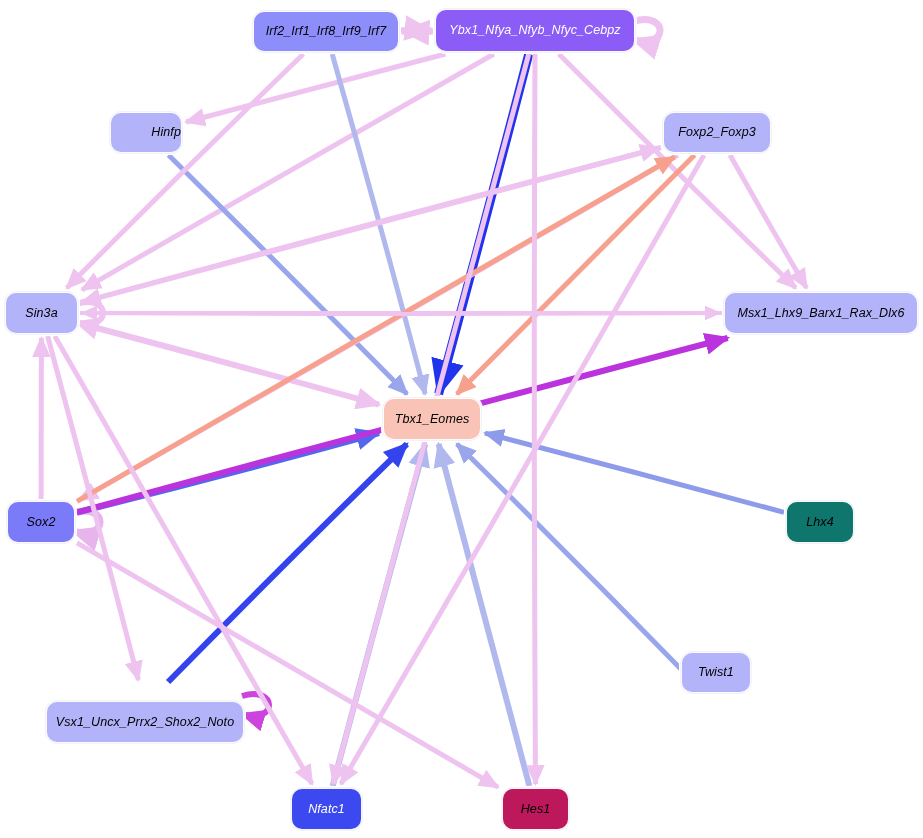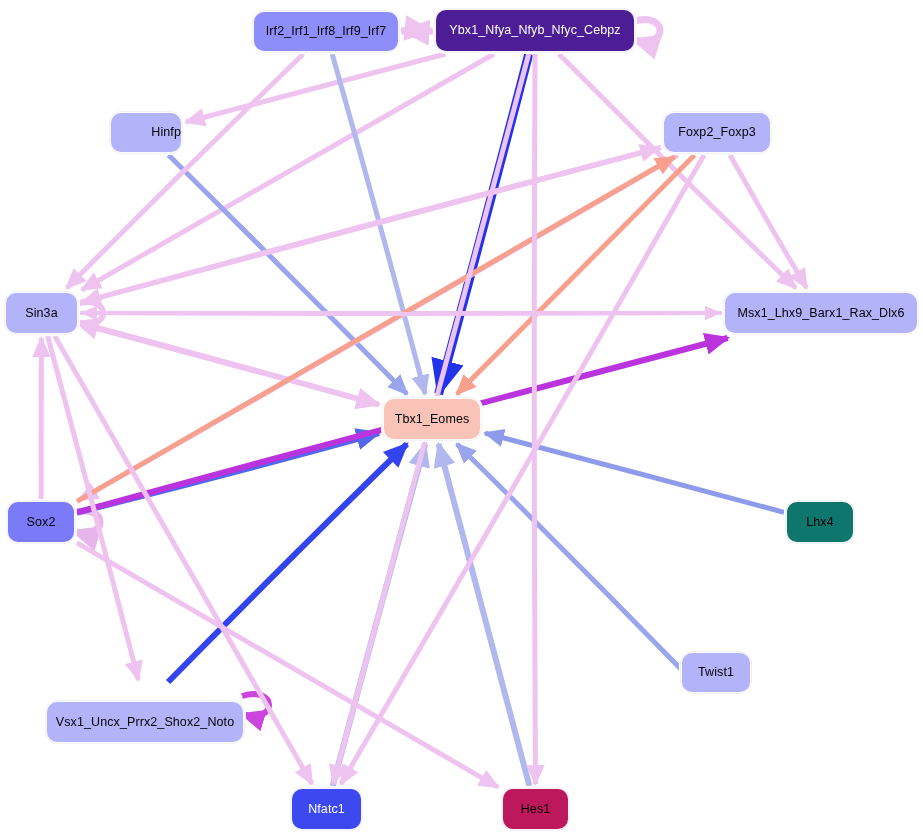--- a/index.html
+++ b/index.html
@@ -33,20 +33,21 @@
     font-size: 12.5px;
     letter-spacing: 0.1px;
     white-space: nowrap;
     color: #000000;
     box-shadow: 0 0 0 2px #ffffff;
     z-index: 5;
   }
   .node-label {
     pointer-events: none;
     line-height: 1;
+    font-style: italic;
   }
 </style>
 </head>
 <body>
 
 <div id="canvas">
   <svg id="edge-layer" viewBox="0 0 923 838" xmlns="http://www.w3.org/2000/svg">
       <defs>
         <marker id="arrow0" viewBox="0 0 10 10" refX="9" refY="5" markerWidth="4.2" markerHeight="4.2" orient="auto-start-reverse" markerUnits="strokeWidth">
           <path d="M 0 0.6 L 10 5 L 0 9.4 z" fill="#eec3ef"></path>
@@ -188,21 +189,21 @@
         <path d="M 303.3 54.0 Q 183.7 169.7 66.8 288.0" fill="none" stroke="#eec3ef" stroke-width="5" stroke-linecap="butt" marker-end="url(#arrow0)"></path>
       </g>
       <g>
         <path d="M 722.0 313.0 Q 402.0 314.8 82.0 313.0" fill="none" stroke="#eec3ef" stroke-width="4" stroke-linecap="butt" marker-end="url(#arrow0)"></path>
       </g>
     </svg>
   <div id="node-layer">
       <div class="node" style="left: 253px; top: 11px; width: 146px; height: 41px; background: rgb(142, 142, 251); color: rgb(0, 0, 0);">
         <span class="node-label">Irf2_Irf1_Irf8_Irf9_Irf7</span>
       </div>
-      <div class="node" style="left: 435px; top: 9px; width: 200px; height: 43px; background: #4c1d95; color: rgb(255, 255, 255);">
+      <div class="node" style="left: 435px; top: 9px; width: 200px; height: 43px; background: #8b5cf6; color: rgb(255, 255, 255);">
         <span class="node-label">Ybx1_Nfya_Nfyb_Nfyc_Cebpz</span>
       </div>
       <div class="node" style="left: 110px; top: 112px; width: 72px; height: 41px; background: rgb(179, 179, 250); color: rgb(0, 0, 0); justify-content: flex-end;">
         <span class="node-label">Hinfp</span>
       </div>
       <div class="node" style="left: 663px; top: 112px; width: 108px; height: 41px; background: rgb(179, 179, 250); color: rgb(0, 0, 0);">
         <span class="node-label">Foxp2_Foxp3</span>
       </div>
       <div class="node" style="left: 5px; top: 292px; width: 73px; height: 42px; background: rgb(179, 179, 250); color: rgb(0, 0, 0);">
         <span class="node-label">Sin3a</span>

